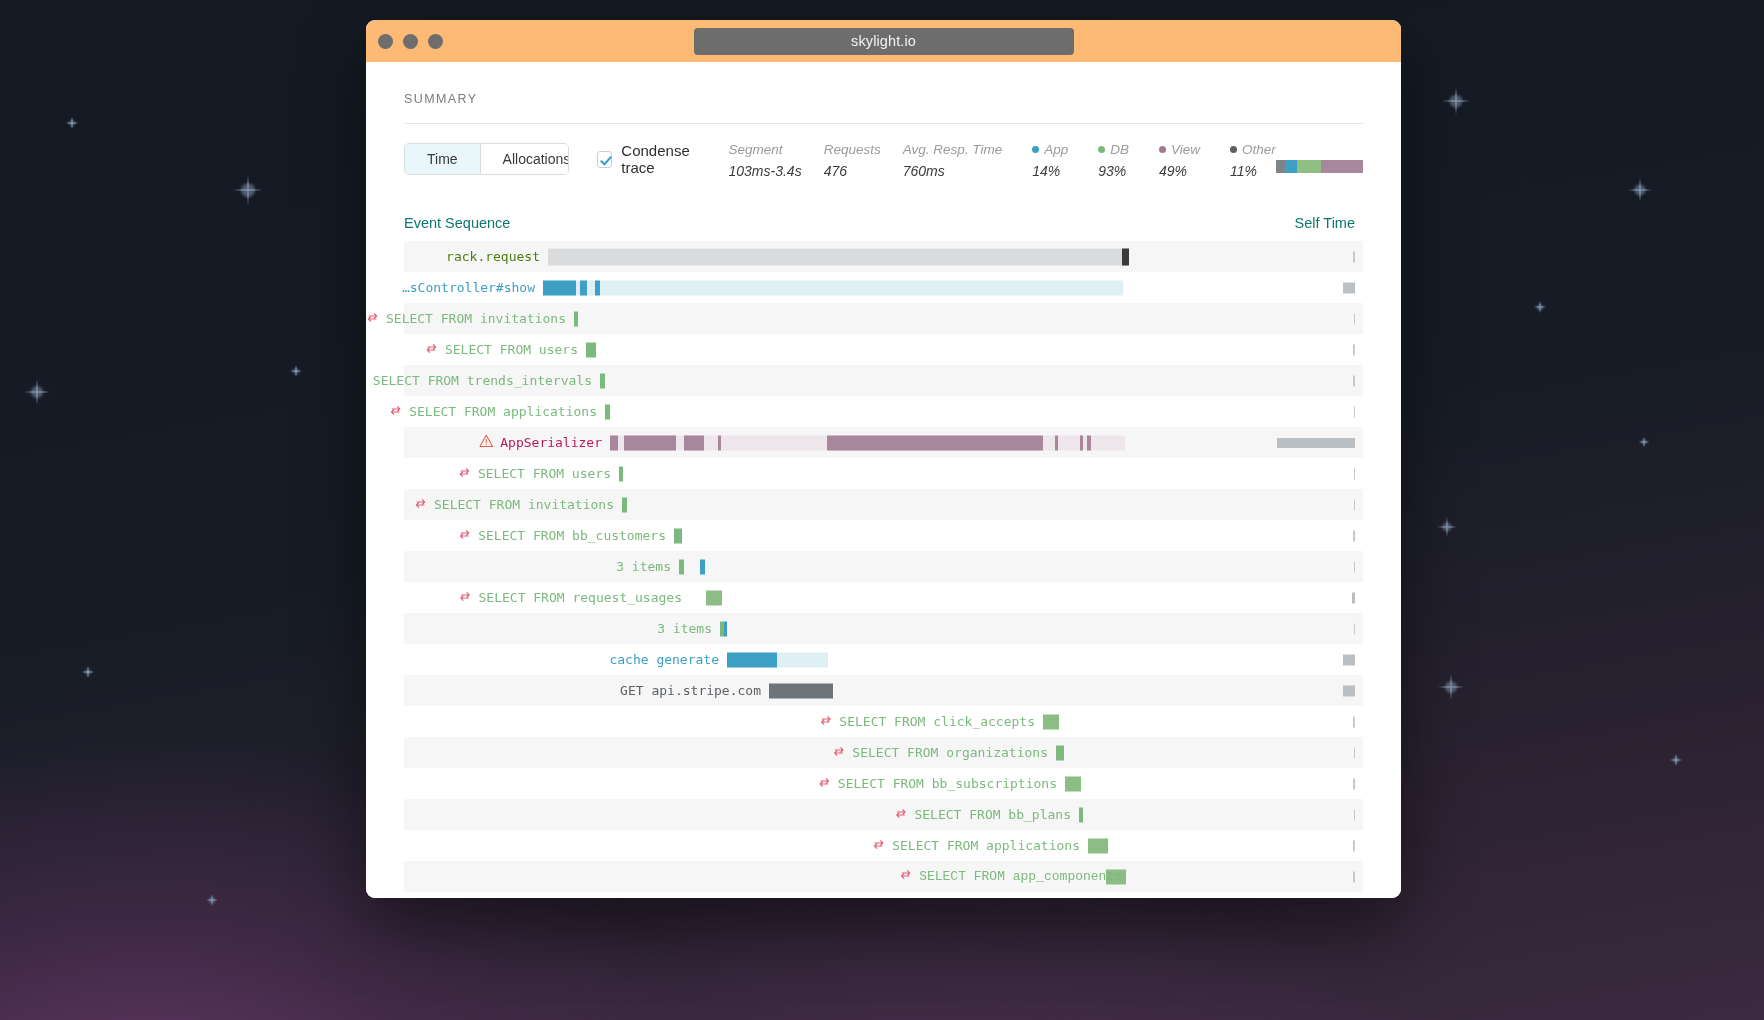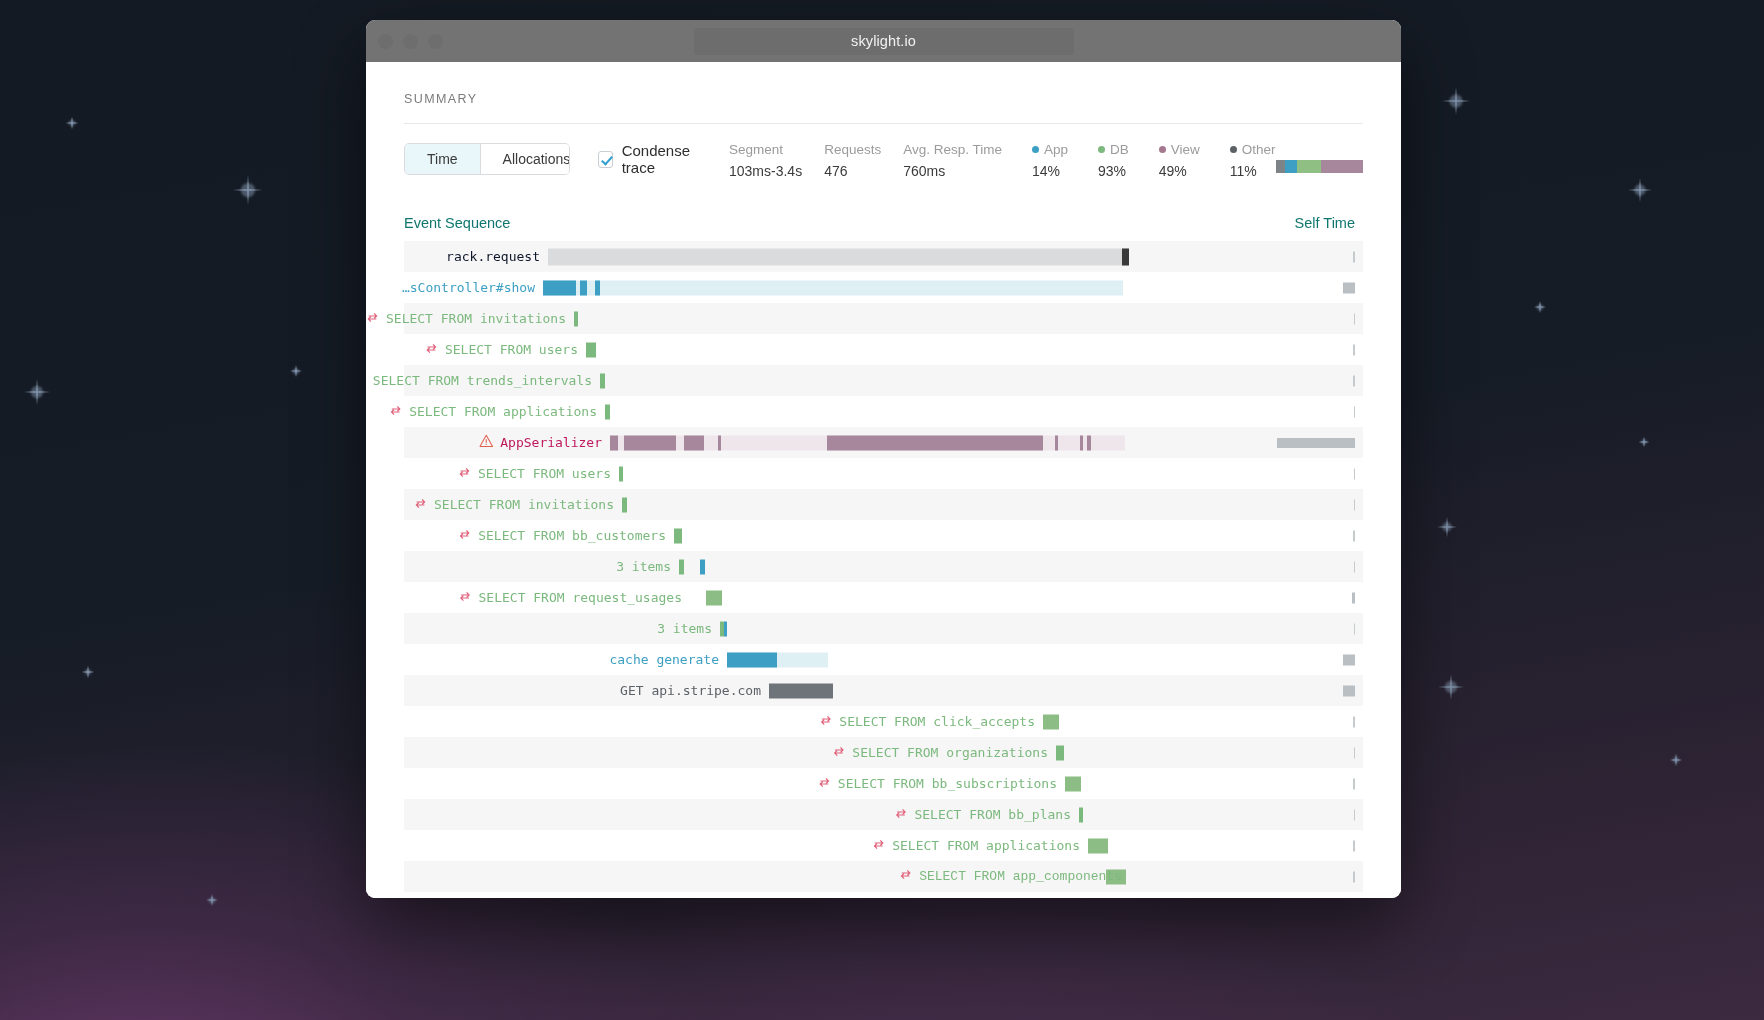--- a/index.html
+++ b/index.html
@@ -68,21 +68,21 @@
     width: 1035px;
     height: 878px;
     border-radius: 9px;
     overflow: hidden;
     box-shadow: 0 28px 70px rgba(0,0,0,0.48);
     background: #ffffff;
   }
 
   .titlebar {
     height: 42px;
-    background: #737373;
+    background: #fdba74;
     display: flex;
     align-items: center;
     padding: 0 12px;
     position: relative;
   }
   .dots { display: flex; gap: 10px; }
   .dot {
     width: 15px; height: 15px;
     border-radius: 50%;
     background: #6e6e6e;
@@ -173,20 +173,21 @@
     border-width: 0 2px 2px 0;
     transform: rotate(42deg);
   }
   .condense-label { font-size: 15px; color: #2e2e2e; }
 
   
   .stats {
     display: flex;
     margin-left: 16px;
     align-items: flex-start;
+    font-style: italic;
   }
   .stat { display: flex; flex-direction: column; }
   .stat-head {
     font-size: 13.5px;
     color: #9b9b9b;
     white-space: nowrap;
     display: flex;
     align-items: center;
     gap: 5px;
     height: 19px;
@@ -249,21 +250,21 @@
     position: absolute;
     transform: translateX(-100%);
   }
   .lbl-text { line-height: 1; }
 
   
   .c-db   { color: #7cb97e; }
   .c-app  { color: #3d9fc4; }
   .c-view { color: #be185d; }
   .c-other{ color: #5c6166; }
-  .c-dark { color: #0f172a; }
+  .c-dark { color: #4d7c0f; }
 
   
   .ico-repeat { flex: 0 0 auto; }
   .ico-warn   { flex: 0 0 auto; }
 
   .bar {
     position: absolute;
     height: 15px;
     top: 50%;
     transform: translateY(-50%);

